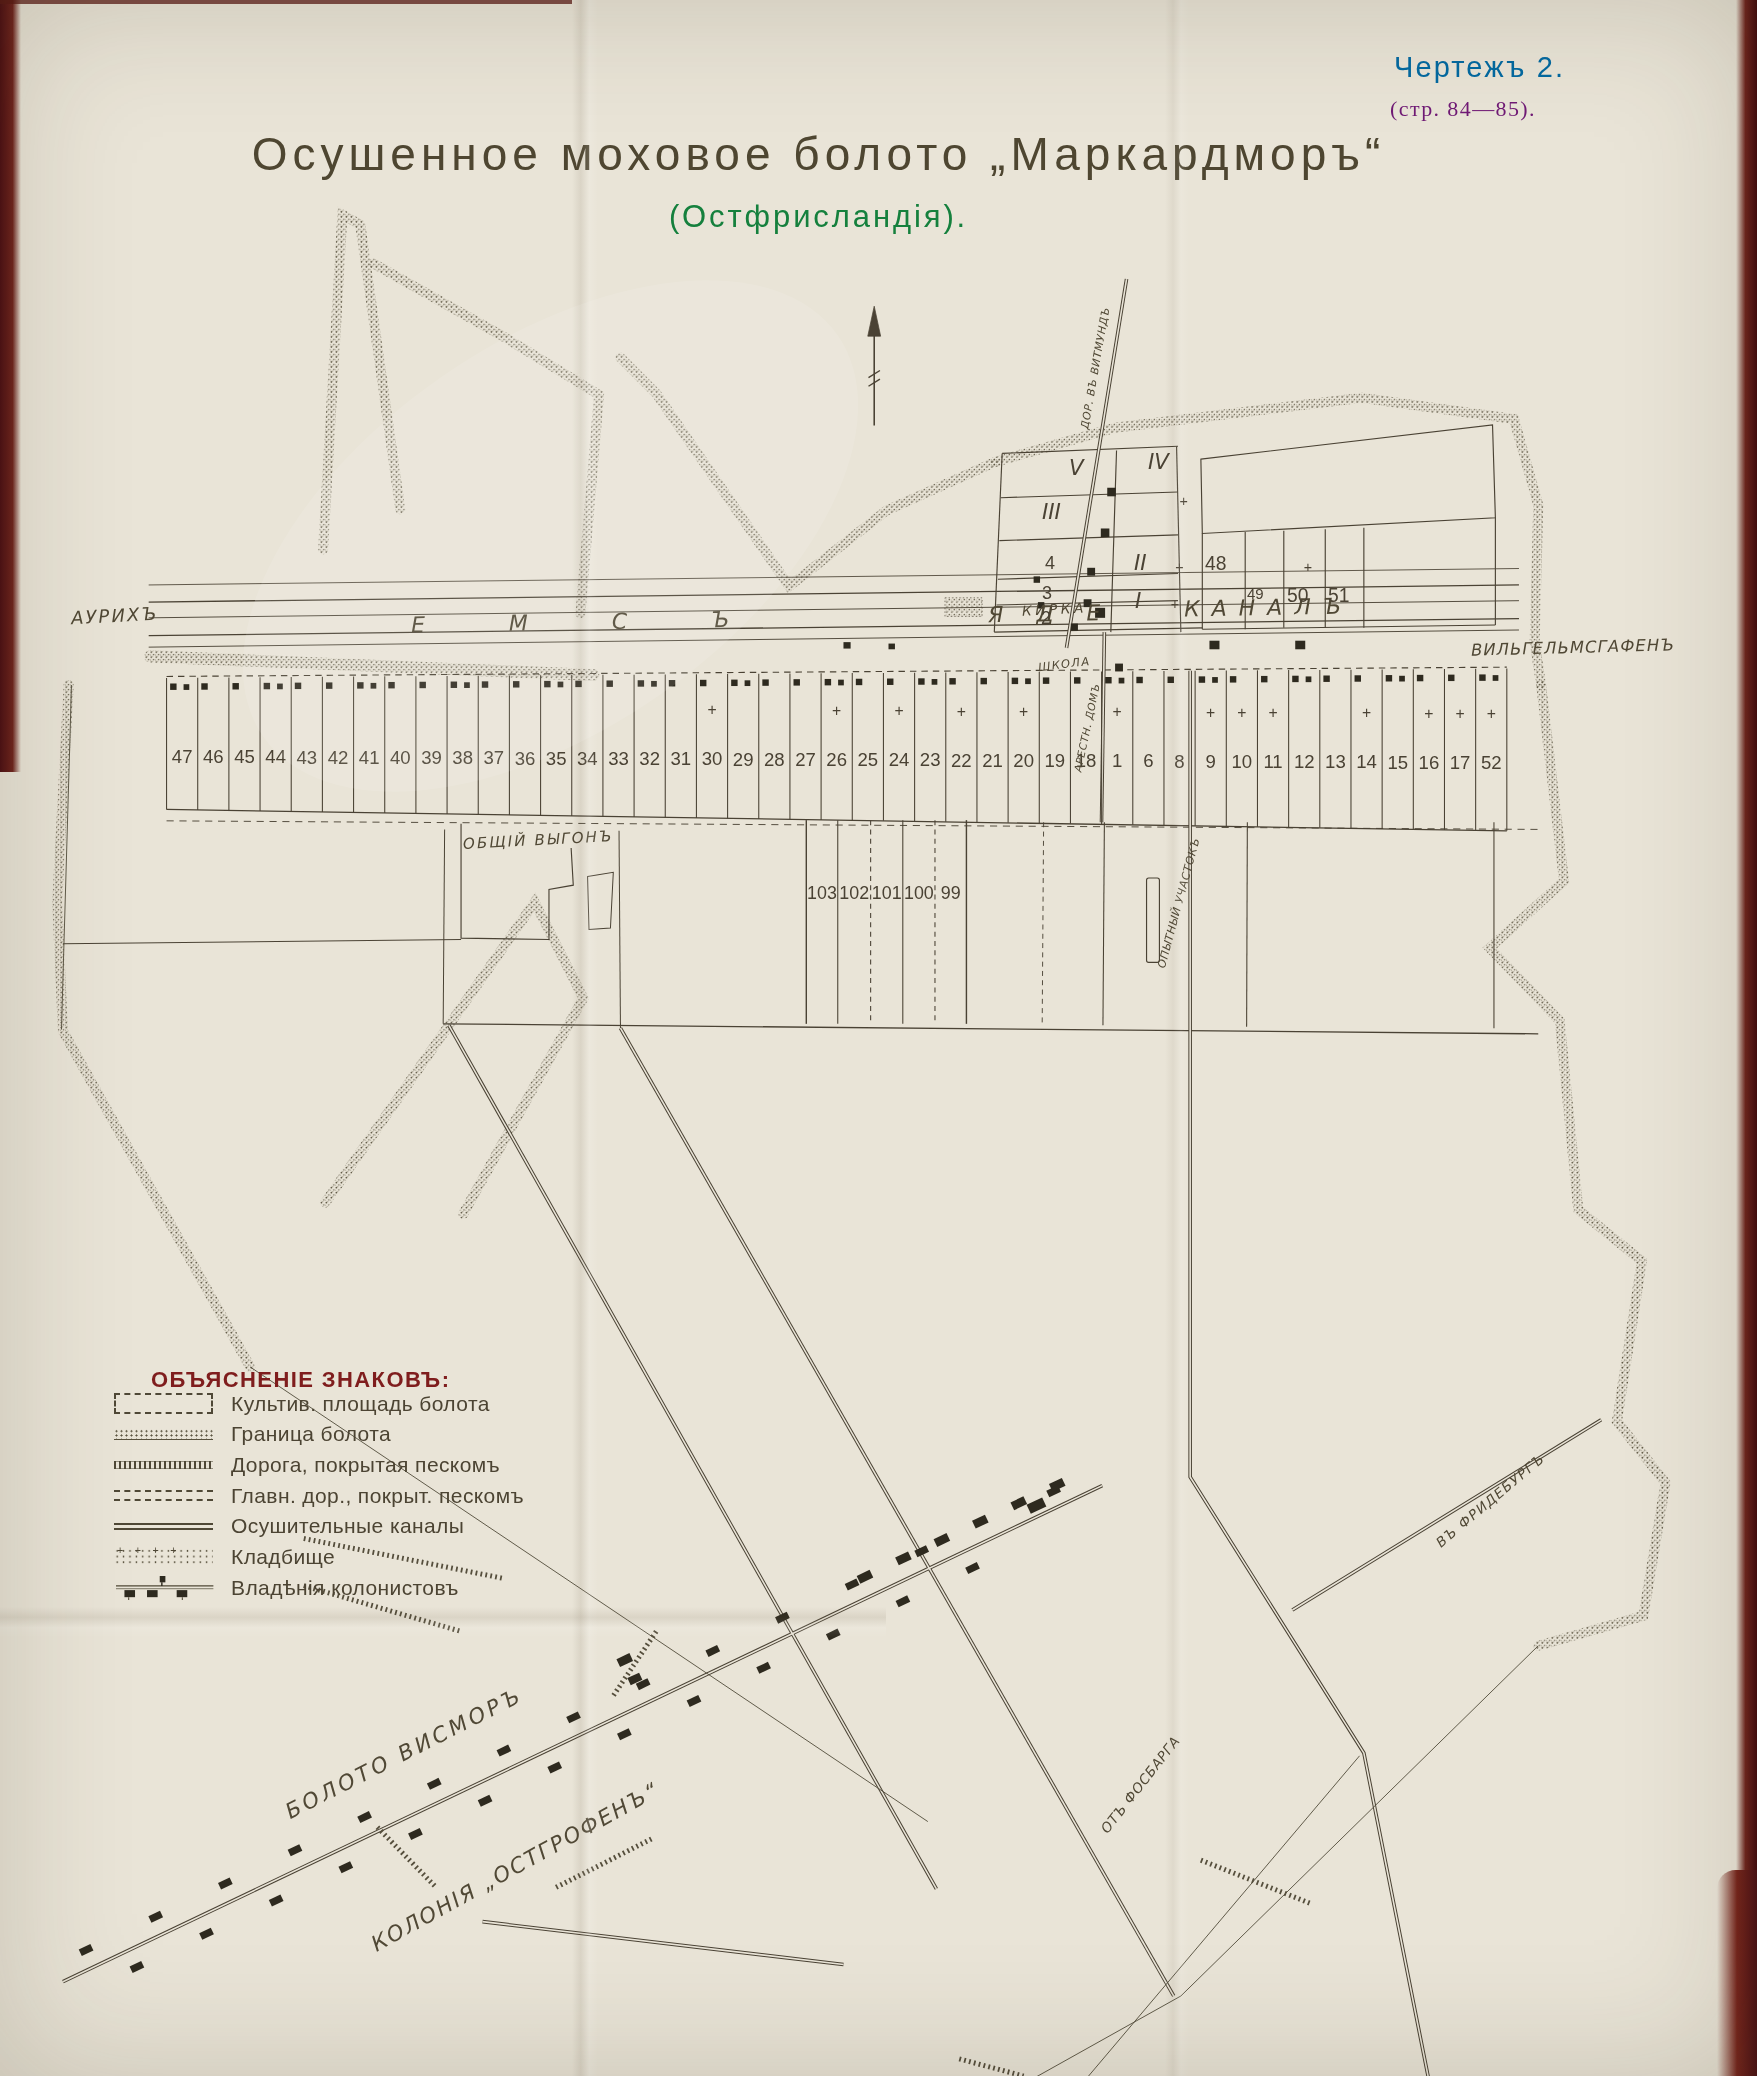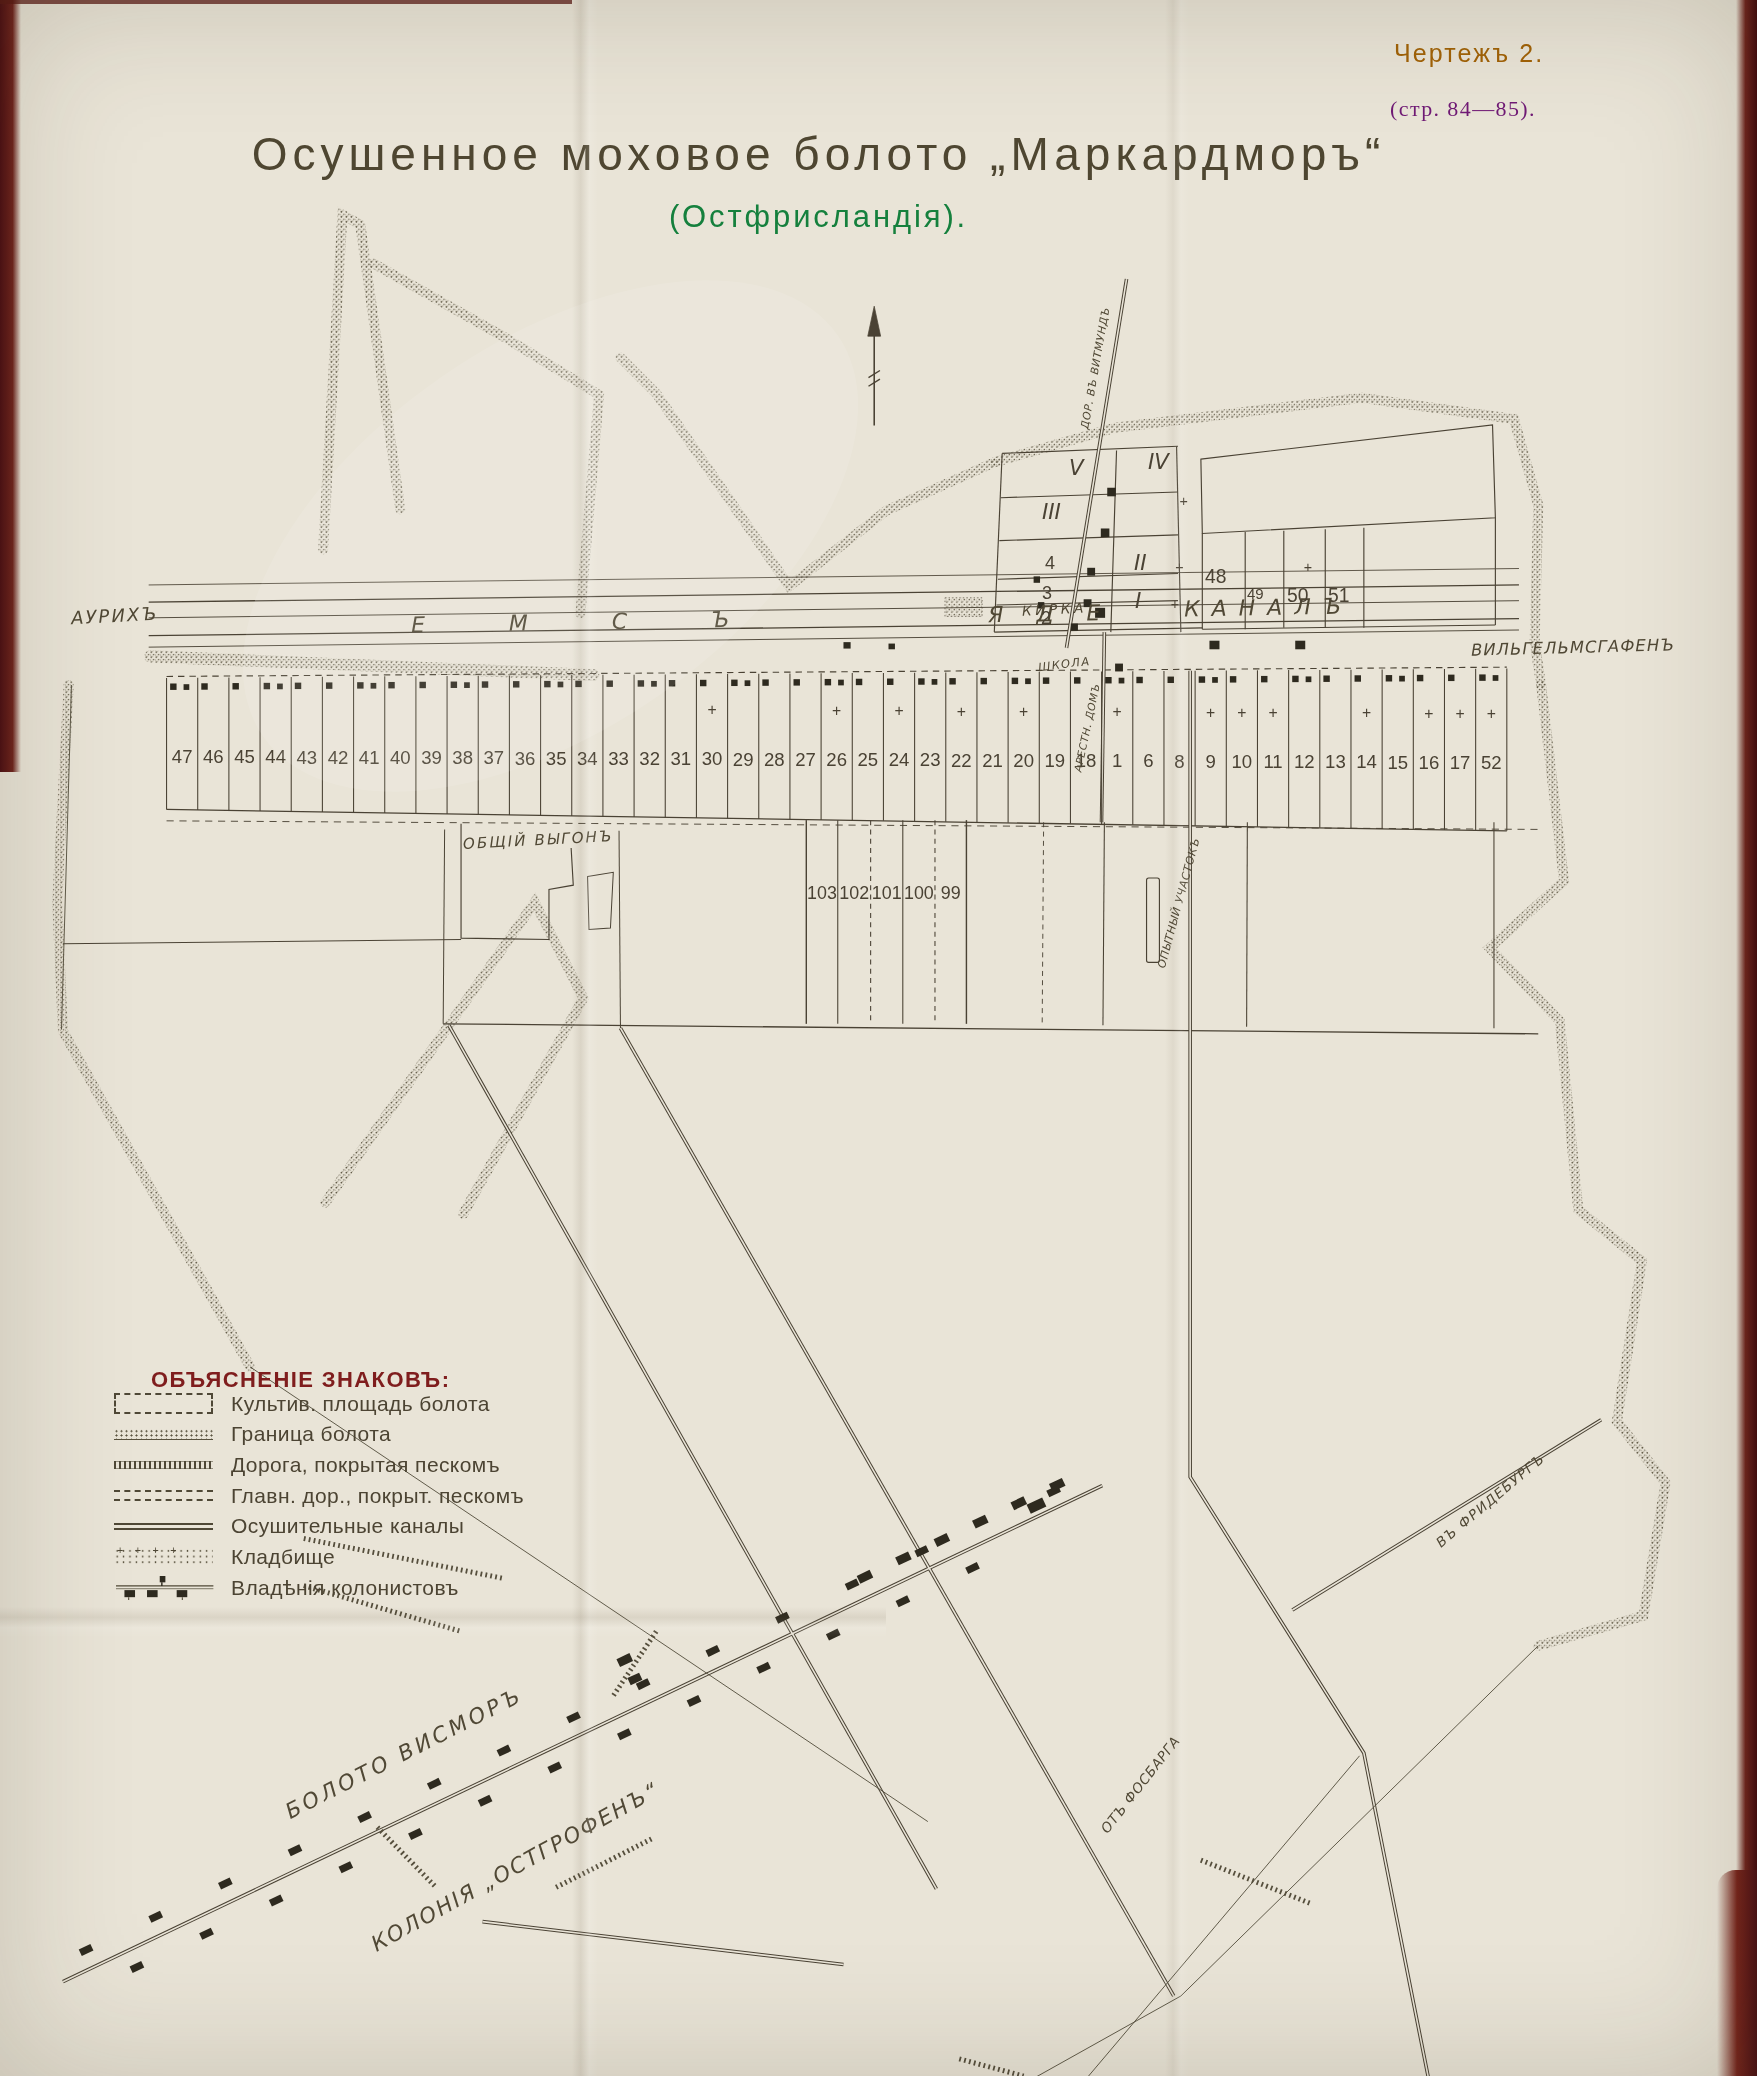--- a/index.html
+++ b/index.html
@@ -6,21 +6,21 @@
   body{background:#b3ab9c;font-family:"Liberation Sans",sans-serif}
   #page{position:relative;width:1757px;height:2077px;background:#e9e4d7;overflow:hidden;color:#4a4234}
   #page::after{content:"";position:absolute;inset:0;box-shadow:inset 0 0 136px rgba(62,48,26,.20);pointer-events:none}
   .lbl{position:absolute;white-space:nowrap;color:#504835;line-height:1.1}
   .it{font-style:italic;font-family:"DejaVu Sans",sans-serif}
   .rot{transform-origin:left center}
   #map-svg{position:absolute;left:0;top:0;width:1757px;height:2077px}
   
   .title-main{left:0;top:129px;width:1637px;text-align:center;font-size:46px;letter-spacing:5px;color:#4e4631}
   .title-sub{left:0;top:200px;width:1637px;text-align:center;font-size:31px;letter-spacing:2.9px;color:#15803d}
-  .fig-label{left:1394px;top:40px;font-size:25px;letter-spacing:2.1px;color:#a16207}
+  .fig-label{left:1394px;top:52px;font-size:29px;letter-spacing:2.1px;color:#0369a1}
   .fig-pages{left:1390px;top:97px;font-size:22px;letter-spacing:1.4px;font-family:"Liberation Serif",serif;color:#701a75}
   
   #legend{position:absolute;left:114px;top:1367px}
   .lhead{margin-left:37px;font-weight:bold;font-size:22px;letter-spacing:1.4px;color:#7f1d1d}
   .litem{display:flex;align-items:center;margin-bottom:9.3px;height:21.4px}
   .lsw{width:107px;display:flex;align-items:center;justify-content:flex-start}
   .ltxt{font-size:21px;letter-spacing:0.4px;color:#4c4433;margin-left:10px}
   .sw-cult{width:99px;height:21.4px;border:2.1px dashed #4f4836}
   .sw-bord{width:99px;height:11.4px;background-image:radial-gradient(#57503c 0.9px,transparent 1.2px);background-size:5px 4.3px;border-bottom:1.4px solid #57503c}
   .sw-road{width:99px;height:8.6px;background:repeating-linear-gradient(90deg,#4f4836 0 2.1px,transparent 2.1px 5px);border-top:0.7px solid rgba(79,72,54,.55);border-bottom:0.7px solid rgba(79,72,54,.55)}
@@ -417,21 +417,21 @@
   <div class="lbl it rot" style="left:373px;top:1934px;font-size:21.4px;letter-spacing:2.1px;transform:rotate(-29deg)">КОЛОНІЯ „ОСТГРОФЕНЪ“</div>
 
   <span class="pn it" style="left:1069px;top:455px;font-size:21.4px">V</span>
   <span class="pn it" style="left:1148px;top:449px;font-size:21.4px">IV</span>
   <span class="pn it" style="left:1042px;top:499px;font-size:21.4px">III</span>
   <span class="pn it" style="left:1134px;top:550px;font-size:21.4px">II</span>
   <span class="pn it" style="left:1135px;top:588px;font-size:21.4px">I</span>
   <span class="pn" style="left:1045px;top:553px;font-size:18px">4</span>
   <span class="pn" style="left:1042px;top:583px;font-size:18px">3</span>
   <span class="pn" style="left:1041px;top:608px;font-size:18px">2</span>
-  <span class="pn" style="left:1205px;top:566px;font-size:19.3px">48</span>
+  <span class="pn" style="left:1205px;top:553px;font-size:19.3px">48</span>
   <span class="pn" style="left:1247px;top:585px;font-size:15px">49</span>
   <span class="pn" style="left:1287px;top:585px;font-size:19.3px">50</span>
   <span class="pn" style="left:1328px;top:585px;font-size:19.3px">51</span>
 
   <div id="legend">
     <div class="lhead">ОБЪЯСНЕНІЕ ЗНАКОВЪ:</div>
 
     <div class="litem">
       <div class="lsw">
           <div class="sw-cult"></div>

